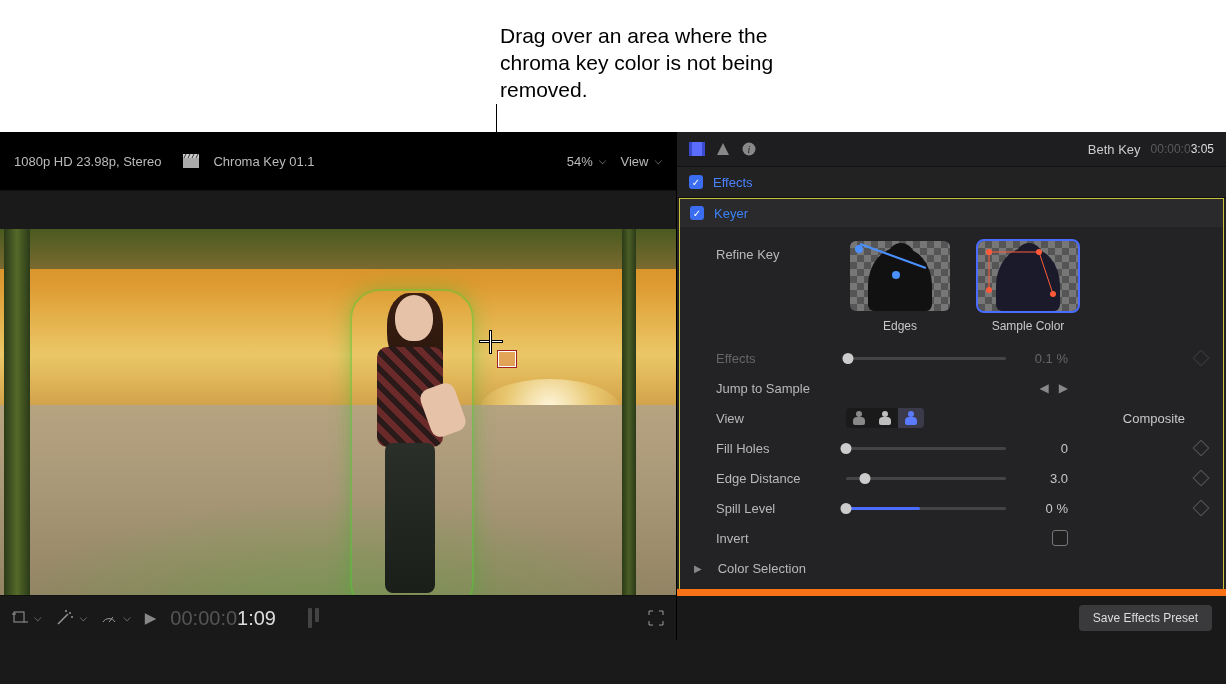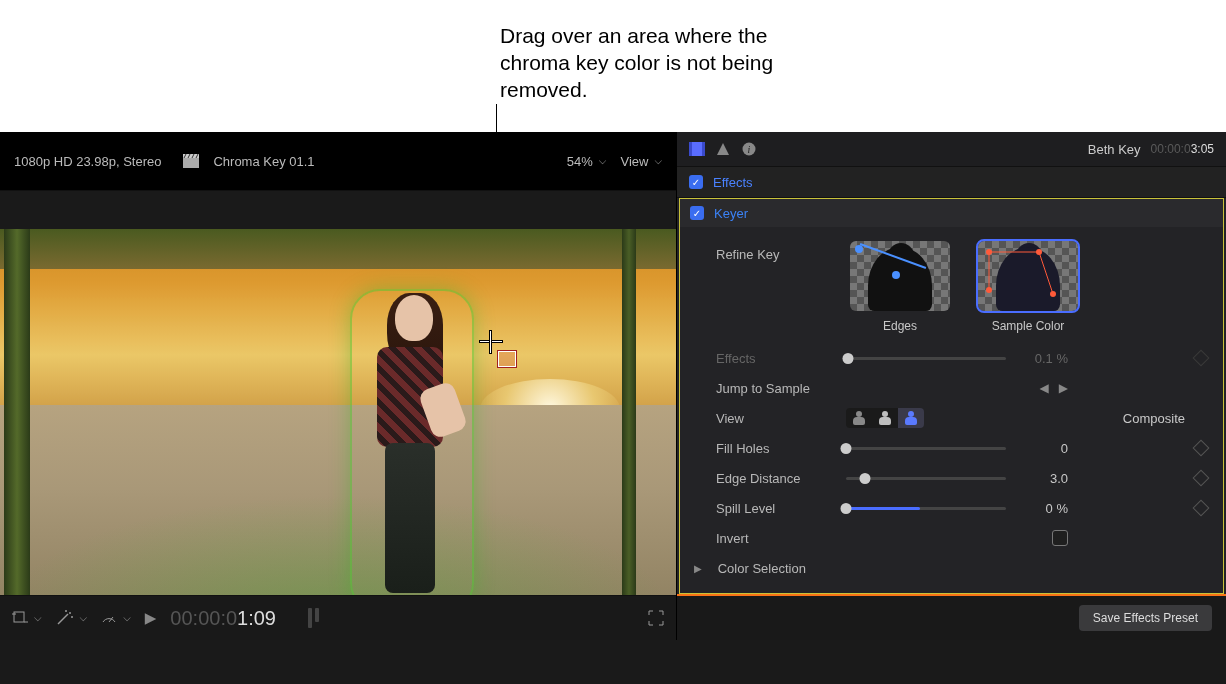--- a/index.html
+++ b/index.html
@@ -77,21 +77,21 @@
   .cb{width:14px;height:14px;border:1px solid #777;border-radius:3px;background:#1f1f1f}
   .kf{width:10px;height:10px;border:1px solid #555;transform:rotate(45deg);margin-left:auto;margin-right:2px}
   .disc{font-size:10px;color:#888;margin-right:6px}
   .v-bottombar{height:44px;background:#191919;display:flex;align-items:center;padding:0 12px;gap:14px;border-top:1px solid #111}
   .v-bottombar .tc-main{color:#ddd;font-size:20px;font-feature-settings:"tnum"}
   .v-bottombar .tc-main .dim{color:#555}
   .v-bottombar .play{color:#888;font-size:15px}
   .v-bottombar .expand{margin-left:auto;color:#888}
   .skimmer{display:flex;gap:3px;margin-left:18px}
   .skimmer .bar{width:4px;height:20px;background:#444;border-radius:1px}
-  .save-row{height:44px;background:#191919;display:flex;align-items:center;justify-content:flex-end;padding:0 14px;border-top:2px solid #f97316}
+  .save-row{height:44px;background:#191919;display:flex;align-items:center;justify-content:flex-end;padding:0 14px;border-top:7px solid #f97316}
   .save-btn{background:#3a3a3c;color:#ddd;border:none;padding:6px 14px;border-radius:4px;font-size:12px;cursor:pointer}
   svg{display:block}
 </style>
 </head>
 <body>
 
 <div class="annotation">Drag over an area where the chroma key color is not being removed.</div>
 <div class="annotation-line"></div>
 
 <div class="app">

